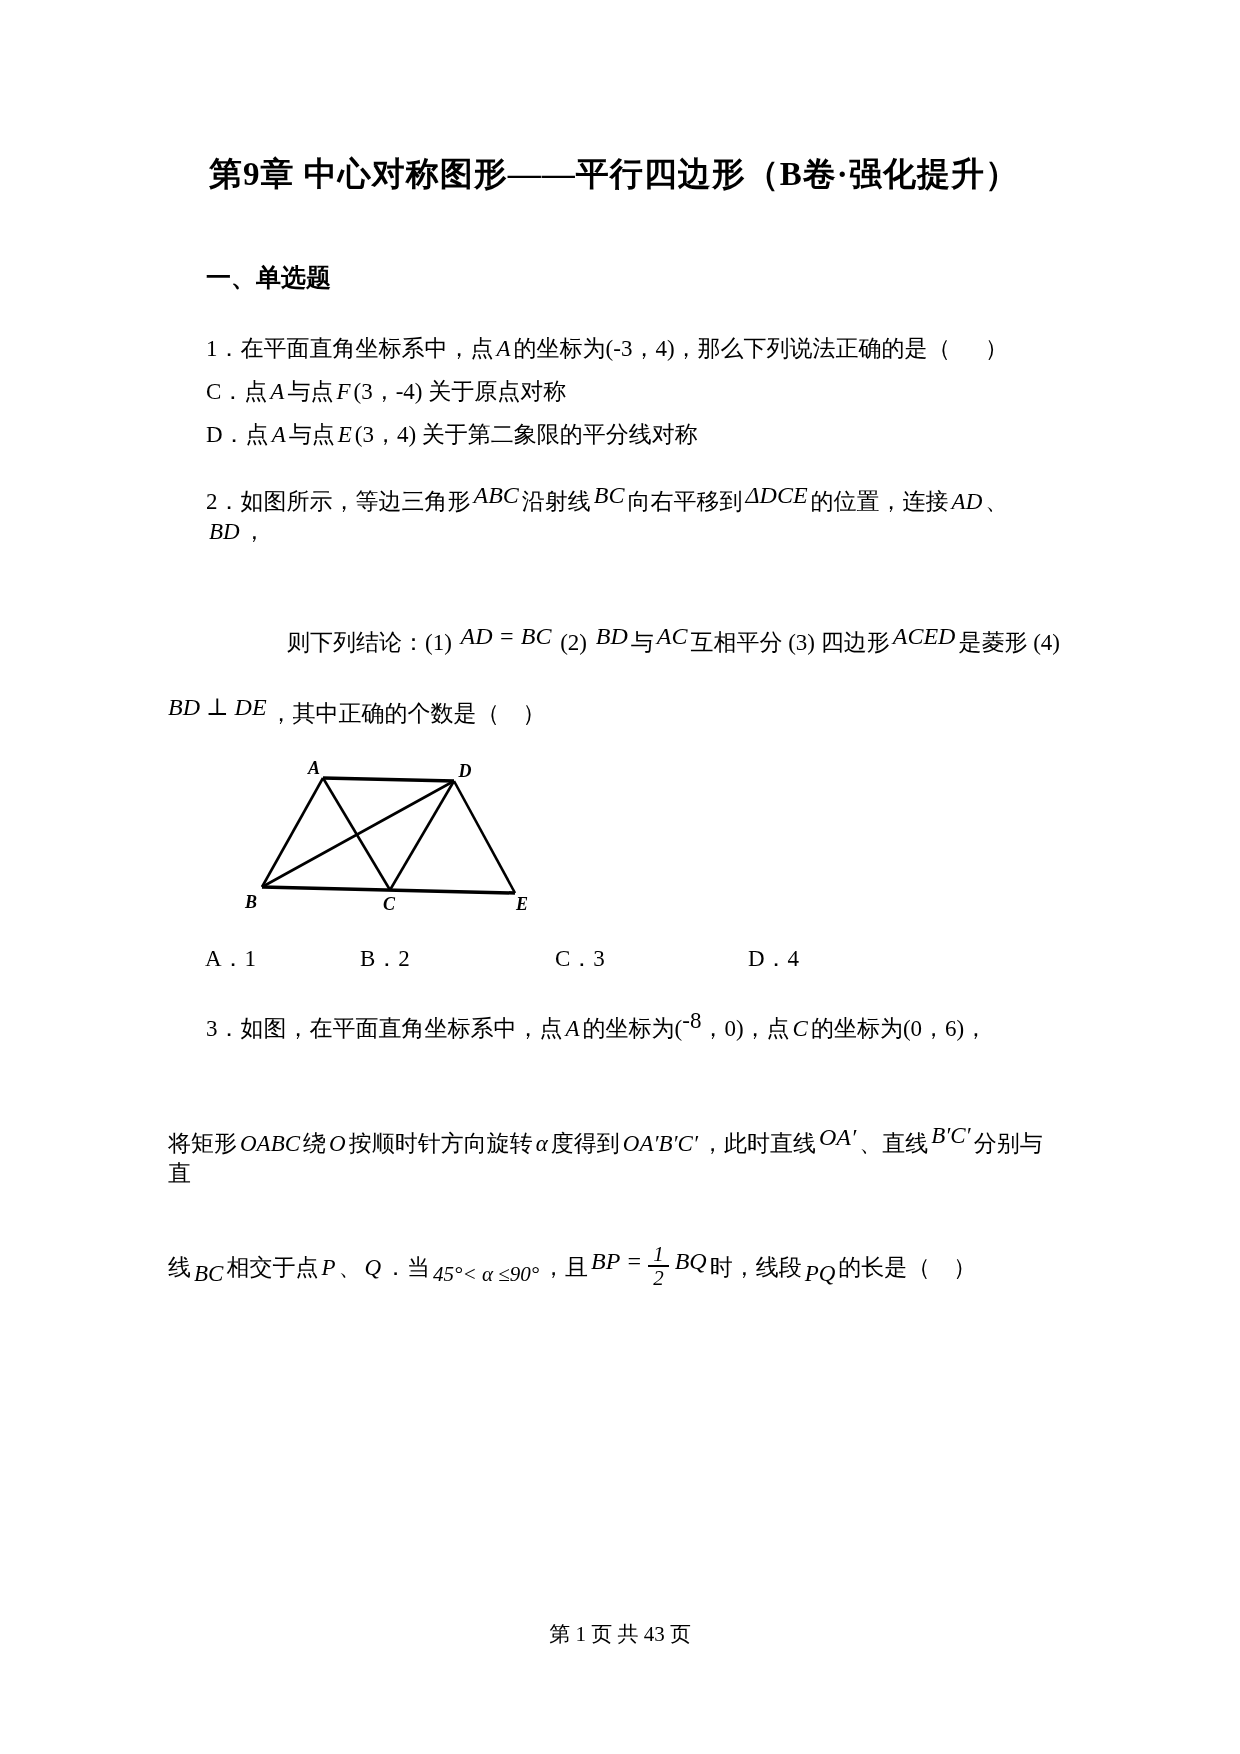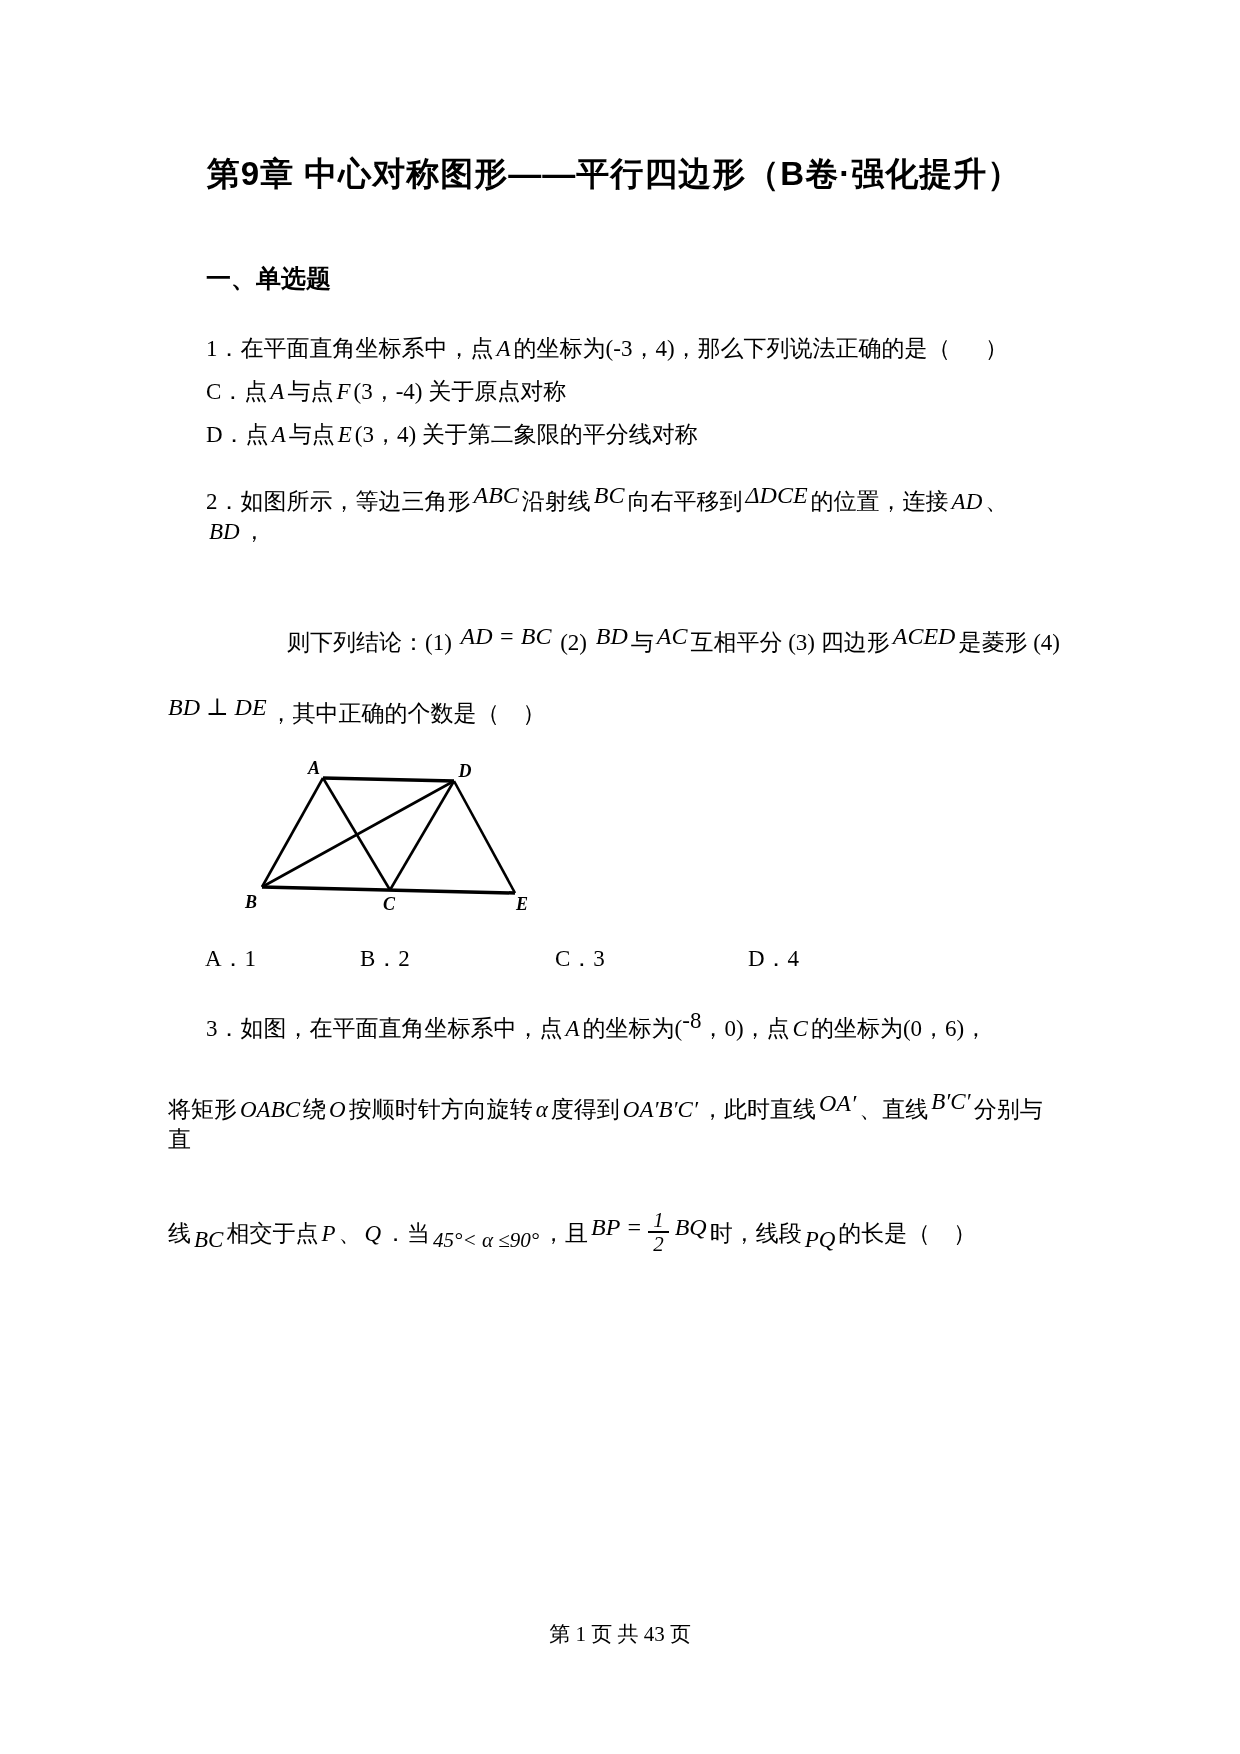--- a/index.html
+++ b/index.html
@@ -6,37 +6,37 @@
   .page {
     position:relative; width:1240px; height:1754px; background:#ffffff;
     color:#000; font-family:"Liberation Serif","DejaVu Serif",serif;
     font-size:23px; overflow:hidden;
   }
   .content { padding:0 180px 0 168px; }
   .line { margin:0; line-height:30px; white-space:pre-wrap; }
   .indent { padding-left:38px; }
   .doc-title {
     margin:0; padding-top:152px; text-align:center;
-    font-family:Liberation Sans, sans-serif;
+    font-family:Liberation Serif, serif;
     font-weight:bold; font-size:33px; line-height:44px; letter-spacing:1px;
   }
   .section-heading {
     margin:66px 0 0 0; padding-left:38px;
-    font-family:Liberation Sans, sans-serif;
+    font-family:Liberation Serif, serif;
     font-weight:bold; font-size:25px; line-height:32px;
   }
   .mt-stem { margin-top:40px; }
   .mt-opt1 { margin-top:28px; }
   .mt-opt  { margin-top:13px; }
   .mt-q2l1 { margin-top:36px; }
   .mt-q2l2 { margin-top:80px;text-align:right; }
   .mt-q2l3 { margin-top:40px; }
   .mt-row  { margin-top:33px; }
   .mt-q3l1 { margin-top:40px;font-family:Liberation Serif, serif; }
-  .mt-q3l2 { margin-top:50px; }
+  .mt-q3l2 { margin-top:84px; }
   .mt-q3l3 { margin-top:58px; }
   .m  { font-style:italic; margin:0 3px; }
   .big { font-size:24px; }
   .up { position:relative; top:-6px; }
   .up2 { position:relative; top:-8px; }
   .dn { position:relative; top:6px; }
   .frac {
     display:inline-flex; flex-direction:column; align-items:center;
     vertical-align:middle; line-height:1.05; font-size:21px;
     font-style:italic; position:relative; top:-4px; margin:0 3px;

